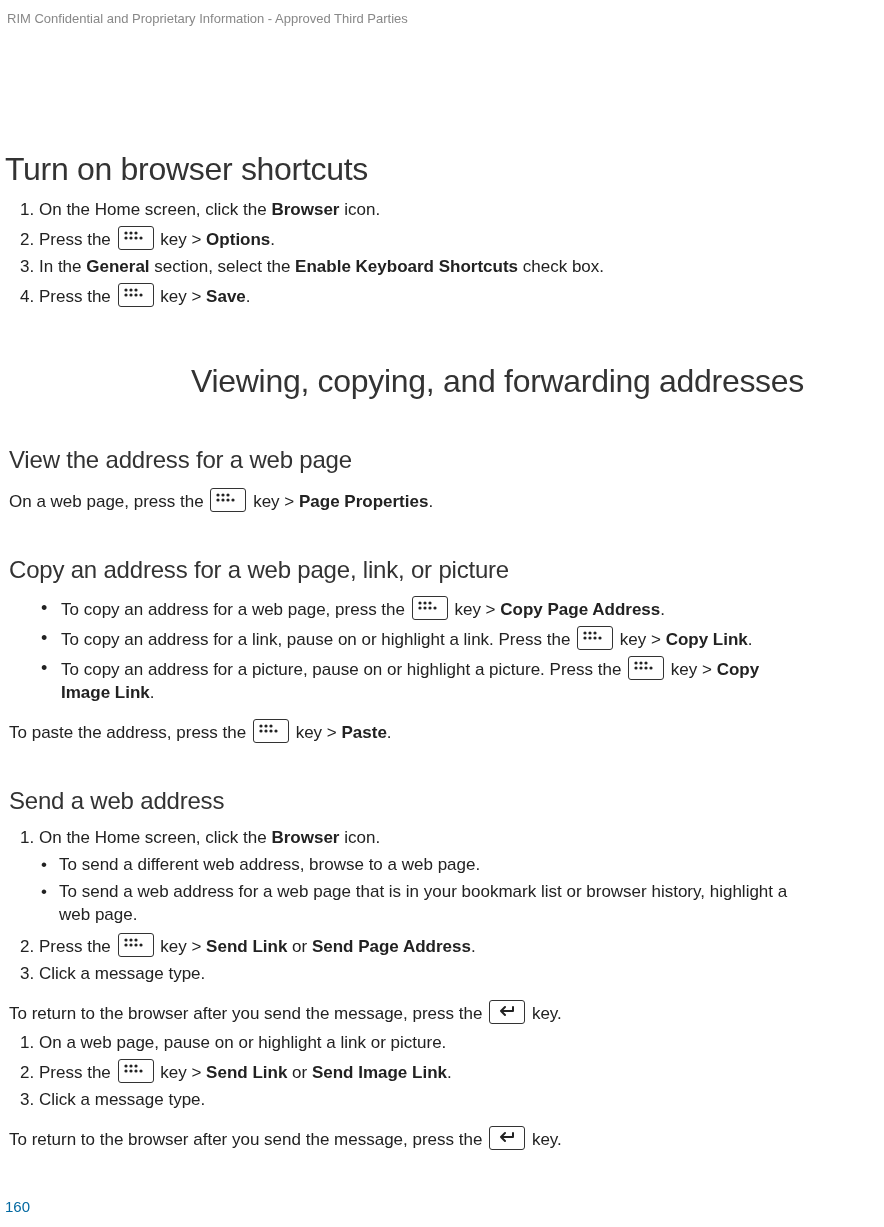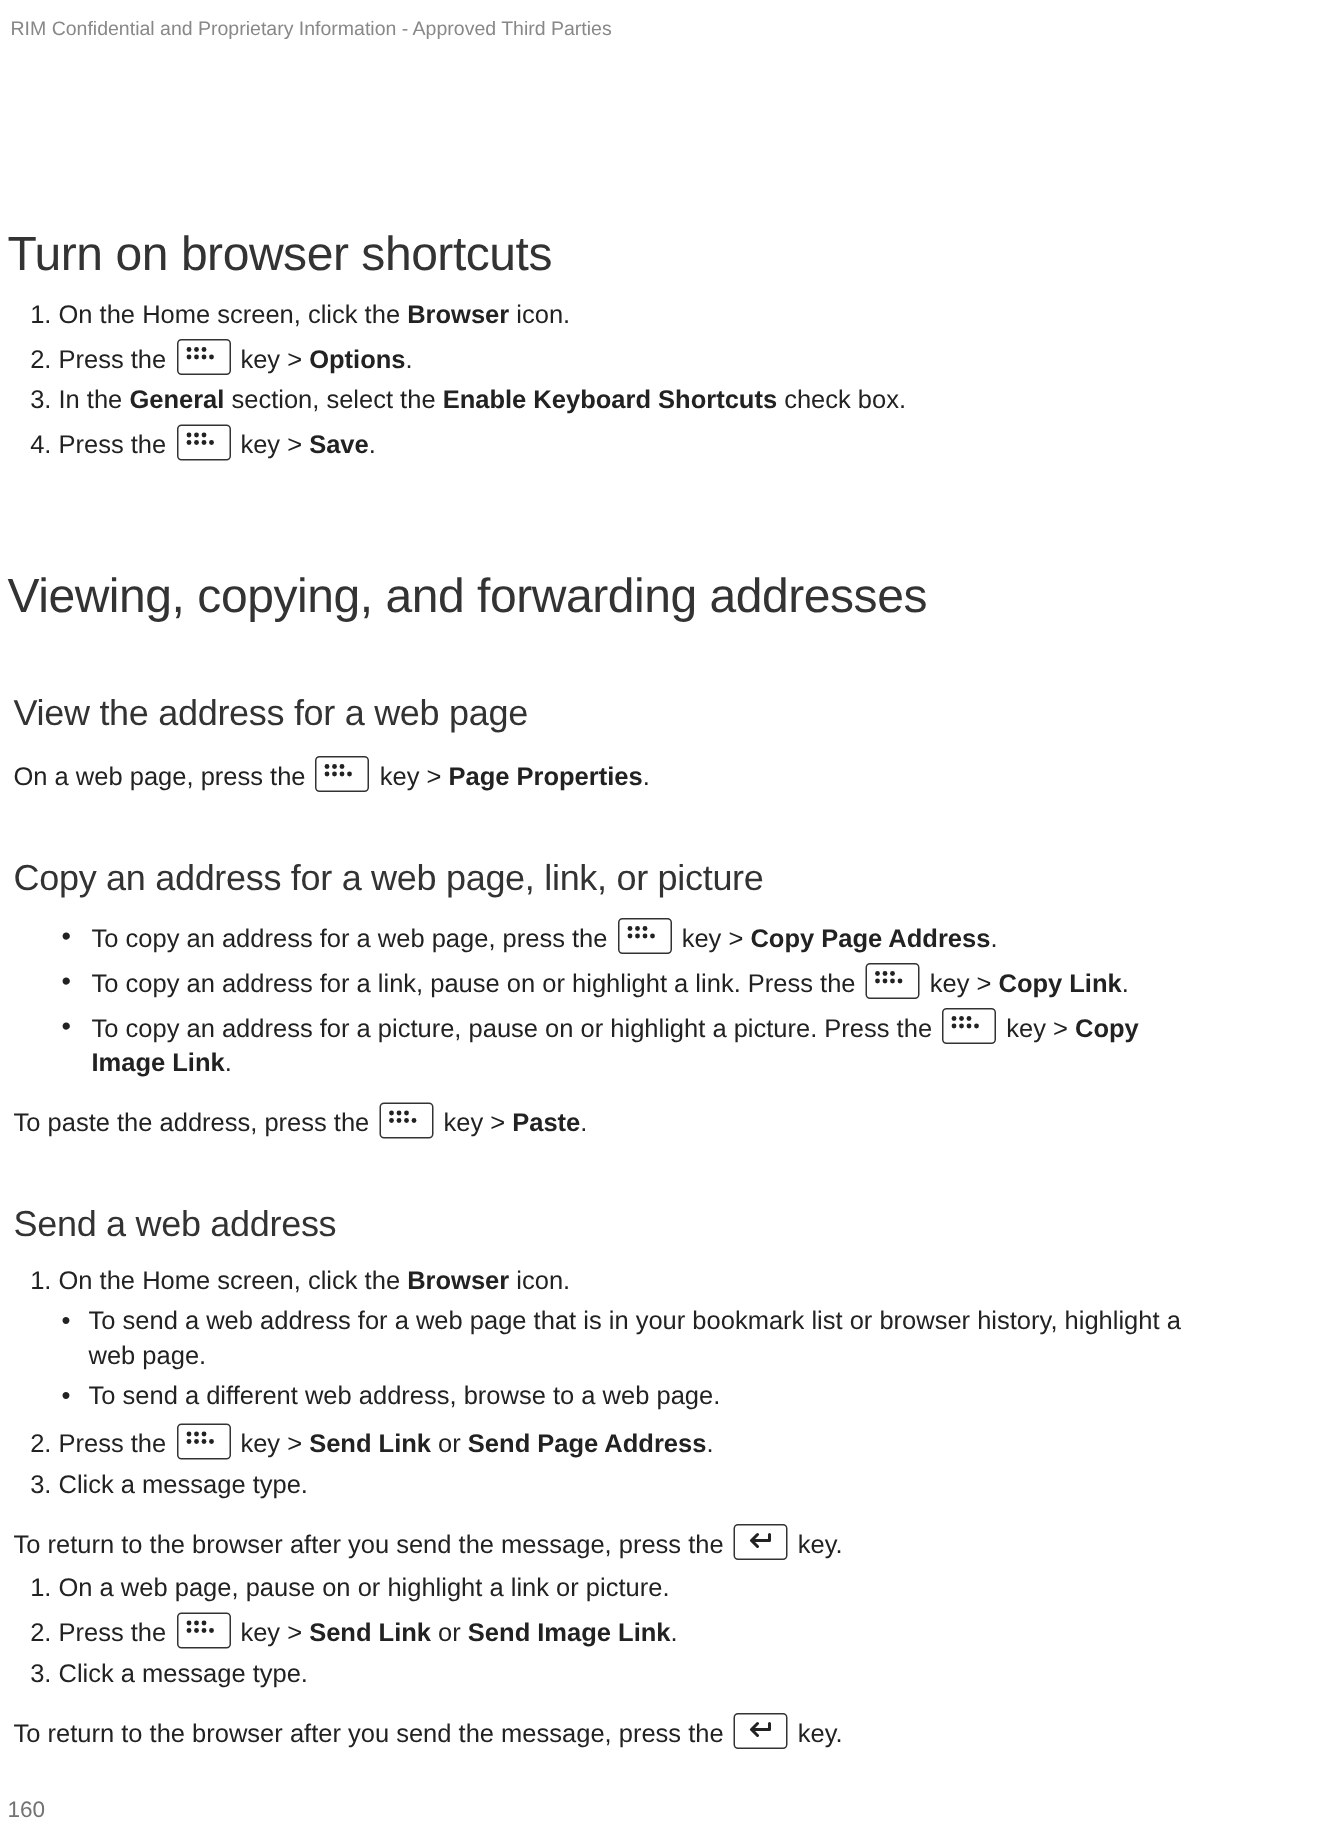--- a/index.html
+++ b/index.html
@@ -104,21 +104,21 @@
   .keyicon svg {
     position: absolute;
     top: 1px; left: 1px;
     width: 30px; height: 18px;
   }
   .pagenum {
     position: absolute;
     left: 5px;
     bottom: 10px;
     font-size: 15px;
-    color: #737373;
+    color: #0369a1;
   }
 </style>
 </head>
 <body>
 
 <div class="page">
 
   <div class="confidential">RIM Confidential and Proprietary Information - Approved Third Parties</div>
 
   <h1 class="main">Turn on browser shortcuts</h1>
@@ -151,21 +151,21 @@
               <circle cx="6" cy="10" r="1.6"></circle>
               <circle cx="11" cy="10" r="1.6"></circle>
               <circle cx="16" cy="10" r="1.6"></circle>
               <circle cx="21" cy="10" r="1.6"></circle>
             </g>
           </svg></span><span> key &gt; </span><span class="bold">Save</span><span>.</span>
     </li>
   </ol>
 
   <div class="section-spacer"></div>
-  <h1 class="main" style="margin-top:36px;">Viewing, copying, and forwarding addresses</h1>
+  <h1 class="main" style="margin-top:20px;text-align:right;">Viewing, copying, and forwarding addresses</h1>
 
   <h2 class="sub">View the address for a web page</h2>
   <p class="body">
     <span>On a web page, press the </span><span class="keyicon" title="Menu key"><svg viewBox="0 0 30 18">
           <g fill="#222">
             <circle cx="6" cy="5" r="1.6"></circle>
             <circle cx="11" cy="5" r="1.6"></circle>
             <circle cx="16" cy="5" r="1.6"></circle>
             <circle cx="6" cy="10" r="1.6"></circle>
             <circle cx="11" cy="10" r="1.6"></circle>
@@ -229,22 +229,22 @@
             <circle cx="21" cy="10" r="1.6"></circle>
           </g>
         </svg></span><span> key &gt; </span><span class="bold">Paste</span><span>.</span>
   </p>
 
   <h2 class="sub">Send a web address</h2>
   <ol class="numlist">
     <li>
       <span>On the Home screen, click the </span><span class="bold">Browser</span><span> icon.</span>
       <ul class="bullets-inner">
+        <li>To send a different web address, browse to a web page.</li>
         <li>To send a web address for a web page that is in your bookmark list or browser history, highlight a web page.</li>
-        <li>To send a different web address, browse to a web page.</li>
       </ul>
     </li>
     <li>
       <span>Press the </span><span class="keyicon" title="Menu key"><svg viewBox="0 0 30 18">
             <g fill="#222">
               <circle cx="6" cy="5" r="1.6"></circle>
               <circle cx="11" cy="5" r="1.6"></circle>
               <circle cx="16" cy="5" r="1.6"></circle>
               <circle cx="6" cy="10" r="1.6"></circle>
               <circle cx="11" cy="10" r="1.6"></circle>

